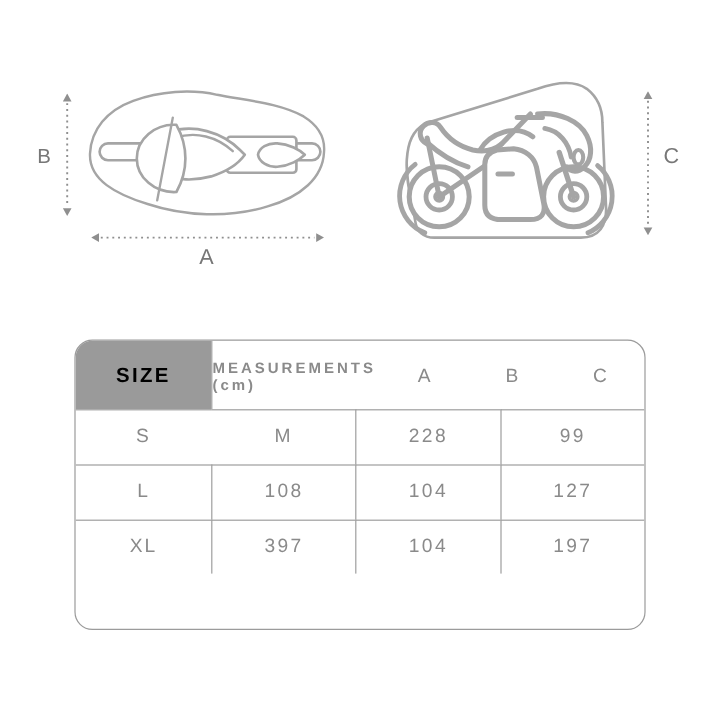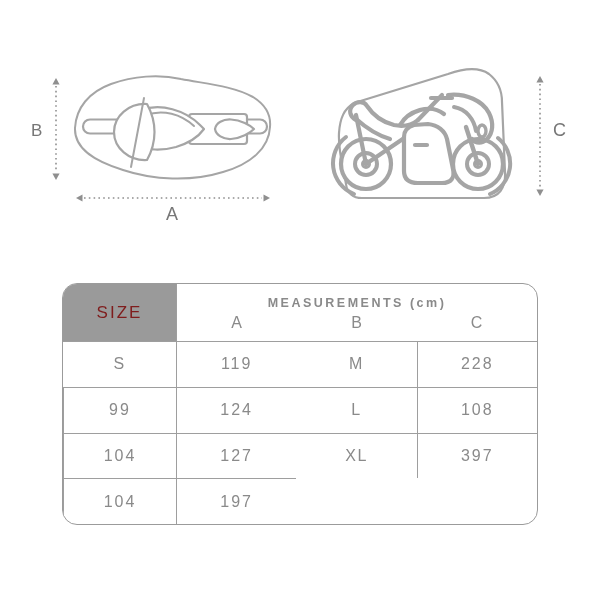--- a/index.html
+++ b/index.html
@@ -21,24 +21,24 @@
     color:#8a8a8a;
   }
   .cell{
     display:flex;align-items:center;justify-content:center;
     border-left:1.5px solid #9e9e9e;border-top:1.5px solid #9e9e9e;
     font-size:16px;letter-spacing:2px;
   }
   .col1{border-left:none;}
   .row1{border-top:none;}
   #size-head{
-    background:#9a9a9a;color:#7f1d1d;font-weight:normal;font-size:17px;letter-spacing:2px;
+    background:#9a9a9a;color:#000000;font-weight:bold;font-size:17px;letter-spacing:2px;
   }
   #meas-head{
-    grid-column:2 / 5;flex-direction:column;justify-content:center;gap:4px;padding-top:2px;
+    grid-column:2 / 5;justify-content:center;gap:4px;padding-top:2px;
   }
   #meas-title{font-size:12.5px;font-weight:bold;letter-spacing:2.5px;color:#8a8a8a;}
   #meas-cols{display:flex;width:100%;}
   #meas-cols span{flex:1;text-align:center;font-size:16px;letter-spacing:1px;color:#8a8a8a;}
   .size-cell{letter-spacing:1.5px;}
 </style>
 </head>
 <body>
 
 <div id="stage">
@@ -133,26 +133,24 @@
     <div class="cell row1" id="meas-head">
       <span id="meas-title">MEASUREMENTS (cm)</span>
       <span id="meas-cols">
         <span>A</span>
         <span>B</span>
         <span>C</span>
       </span>
     </div>
 
     <div class="cell col1 size-cell">S</div>
-    <div class="cell">119</div>
 
     <div class="cell col1 size-cell">M</div>
     <div class="cell">228</div>
     <div class="cell">99</div>
-    <div class="cell">124</div>
 
     <div class="cell col1 size-cell">L</div>
     <div class="cell">108</div>
     <div class="cell">104</div>
     <div class="cell">127</div>
 
     <div class="cell col1 size-cell">XL</div>
     <div class="cell">397</div>
     <div class="cell">104</div>
     <div class="cell">197</div>

